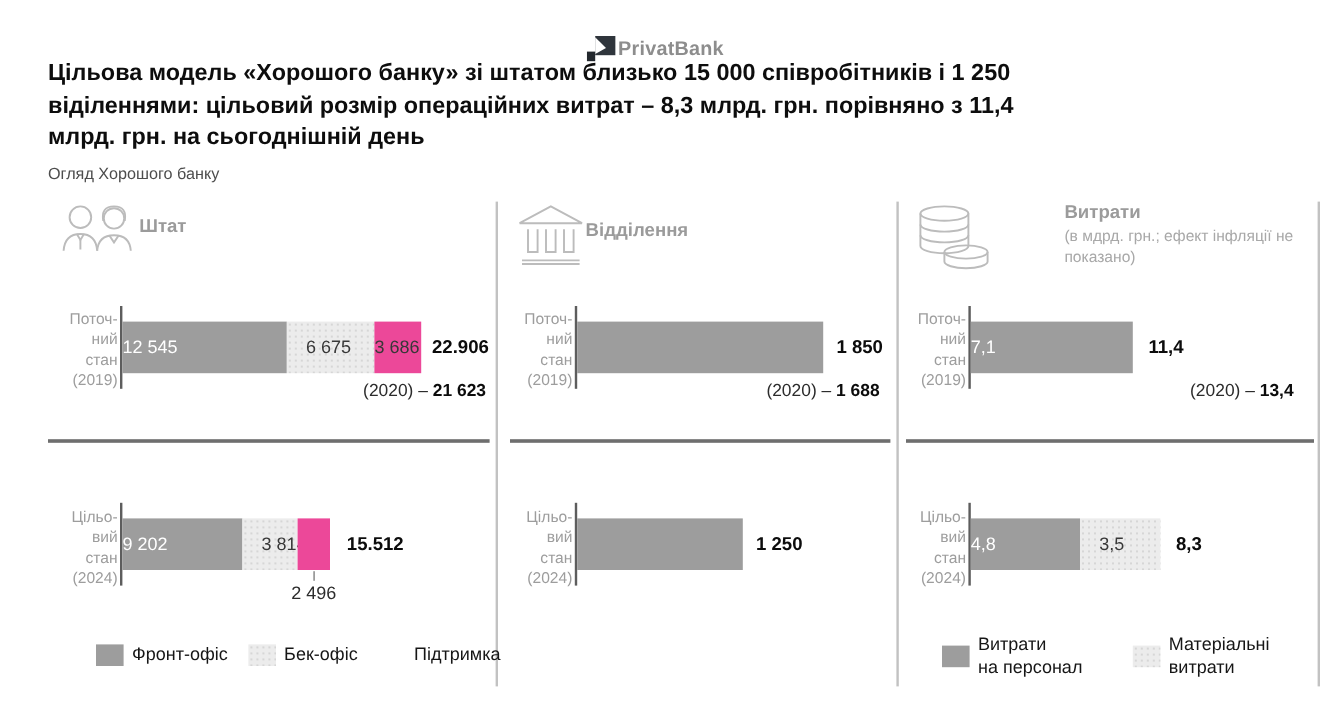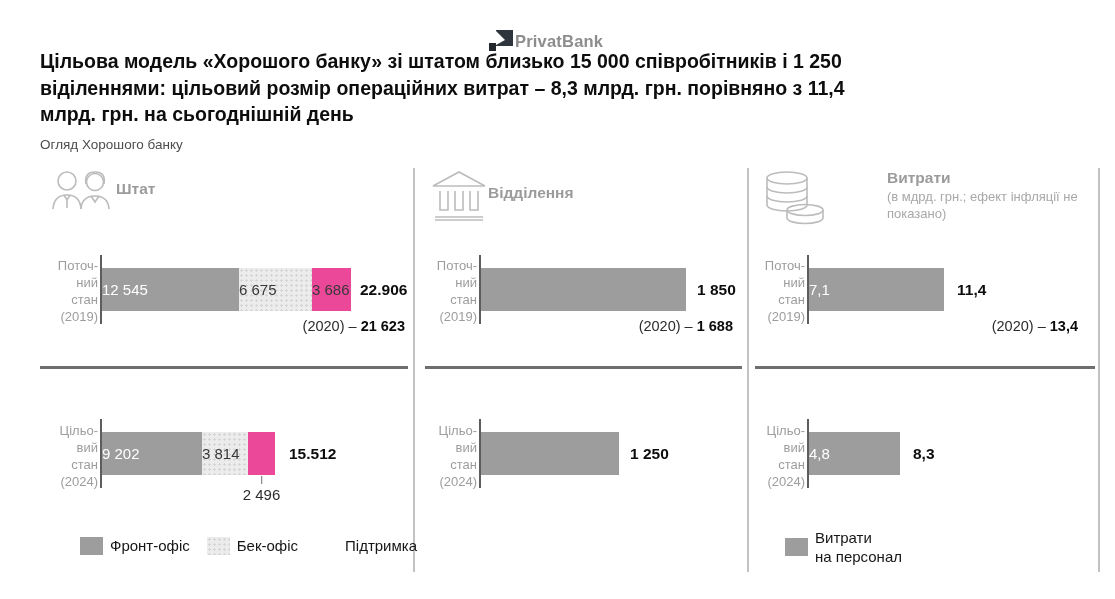--- a/index.html
+++ b/index.html
@@ -35,20 +35,21 @@
     position:absolute; width:58px; text-align:right;
     font-size:13px; line-height:17px; color:#9d9d9d;
   }
   .barrow { position:absolute; display:flex; align-items:center; height:43px; }
   .seg { position:relative; height:43px; display:flex; align-items:center; justify-content:flex-start; flex:none; }
   .seg-dark { background:#9d9d9d; }
   .seg-light {
     background-color:#ececec;
     background-image:radial-gradient(circle, #d6d6d6 1px, rgba(0,0,0,0) 1.3px);
     background-size:5px 5px;
+    padding-left:16px;
   }
   .seg-white { background:#ec4899; }
   .seglabel { font-size:15px; color:#383838; white-space:nowrap; }
   .seglabel-light { color:#ffffff; }
   .total { margin-left:9px; font-size:15.5px; font-weight:bold; color:#0c0c0c; white-space:nowrap; }
   .anno { position:absolute; font-size:14.5px; white-space:nowrap; }
   .anno-pre { color:#2c2c2c; }
   .anno-val { font-weight:bold; color:#0c0c0c; }
 
   .below { position:absolute; top:43px; left:50%; transform:translateX(-50%); text-align:center; }
@@ -227,25 +228,33 @@
 
     <div class="rowlabel prelines" style="left:-8px;top:257px">Цільо-
 вий
 стан
 (2024)</div>
     <div class="axis" style="left:52px;top:254px;height:69px"></div>
     <div class="barrow" style="left:54px;top:267px">
       <div class="seg seg-dark" style="width:91px">
         <span class="seglabel seglabel-light">4,8</span>
       </div>
+      <div class="seg seg-light" style="width:67px">
+        <span class="seglabel">3,5</span>
+      </div>
       <div class="total" style="margin-left:13px">8,3</div>
     </div>
 
     <div class="legend" style="left:30px;top:363px">
       <div class="legend-item">
         <span class="swatch seg-dark"></span>
         <span class="legend-label two">Витрати
 на персонал</span>
       </div>
+      <div class="legend-item" style="margin-left:42px">
+        <span class="swatch seg-light"></span>
+        <span class="legend-label two">Матеріальні
+витрати</span>
+      </div>
     </div>
   </div>
 
 </div>
 
 </body></html>

